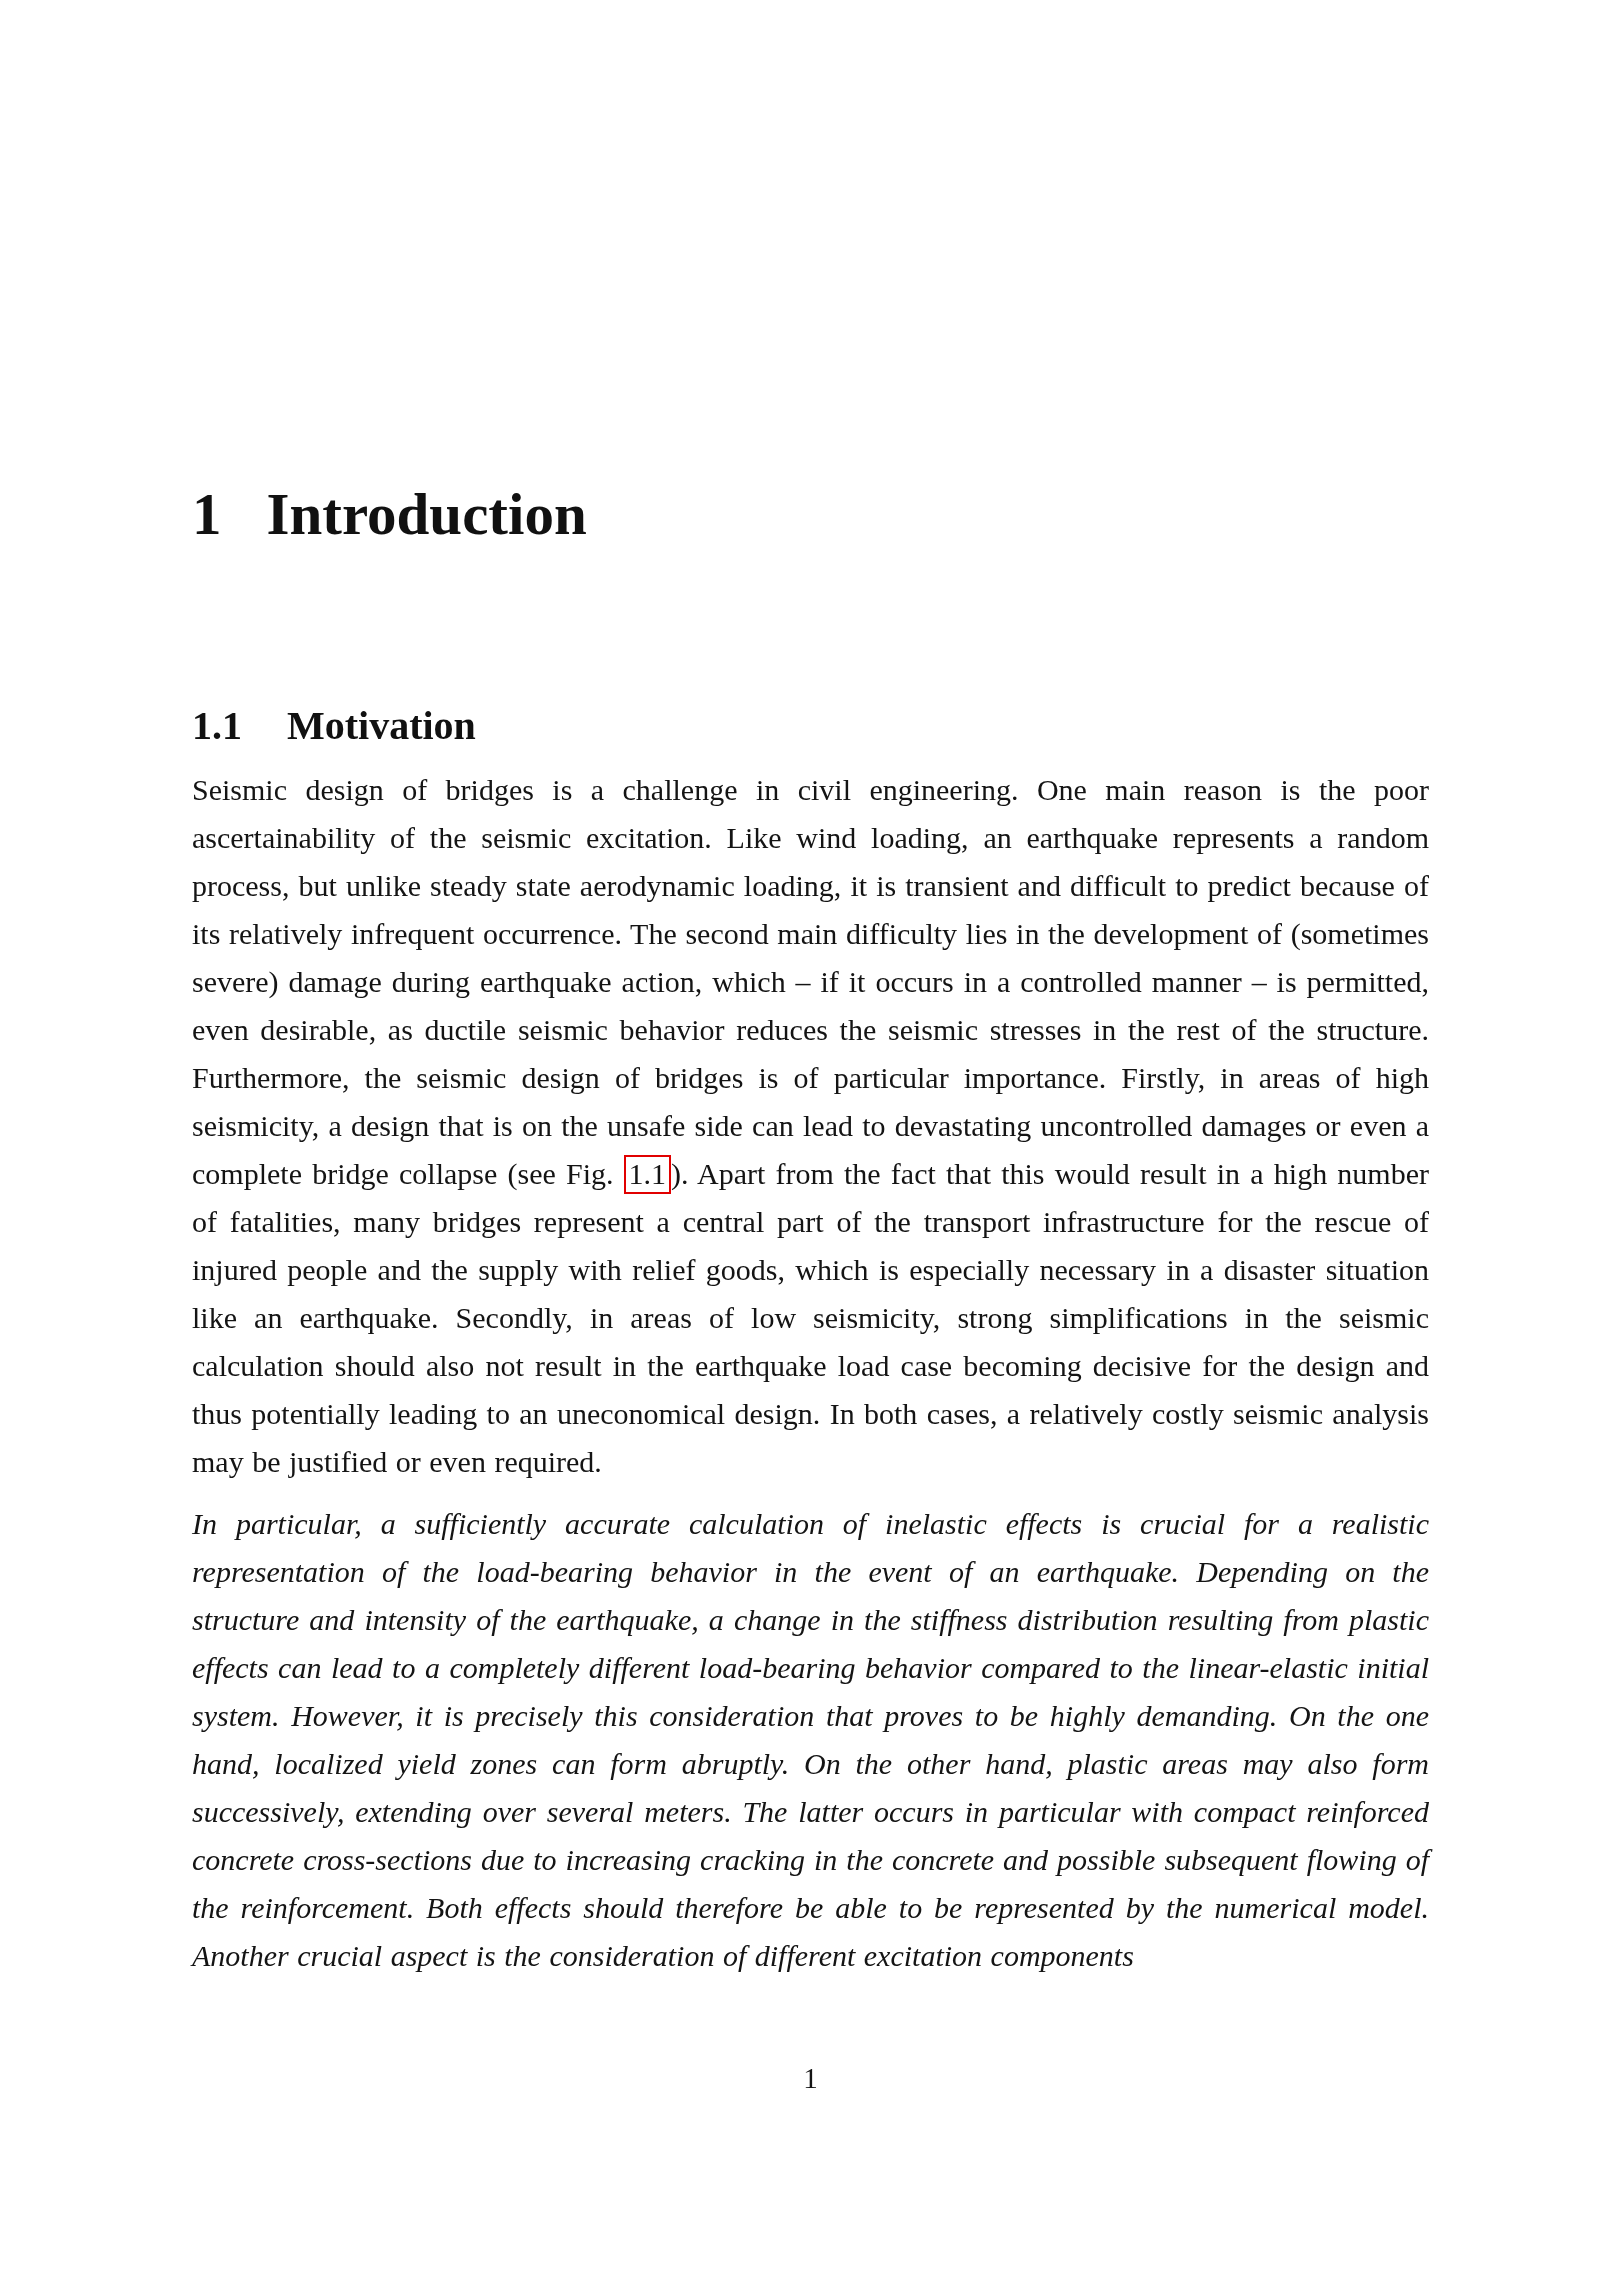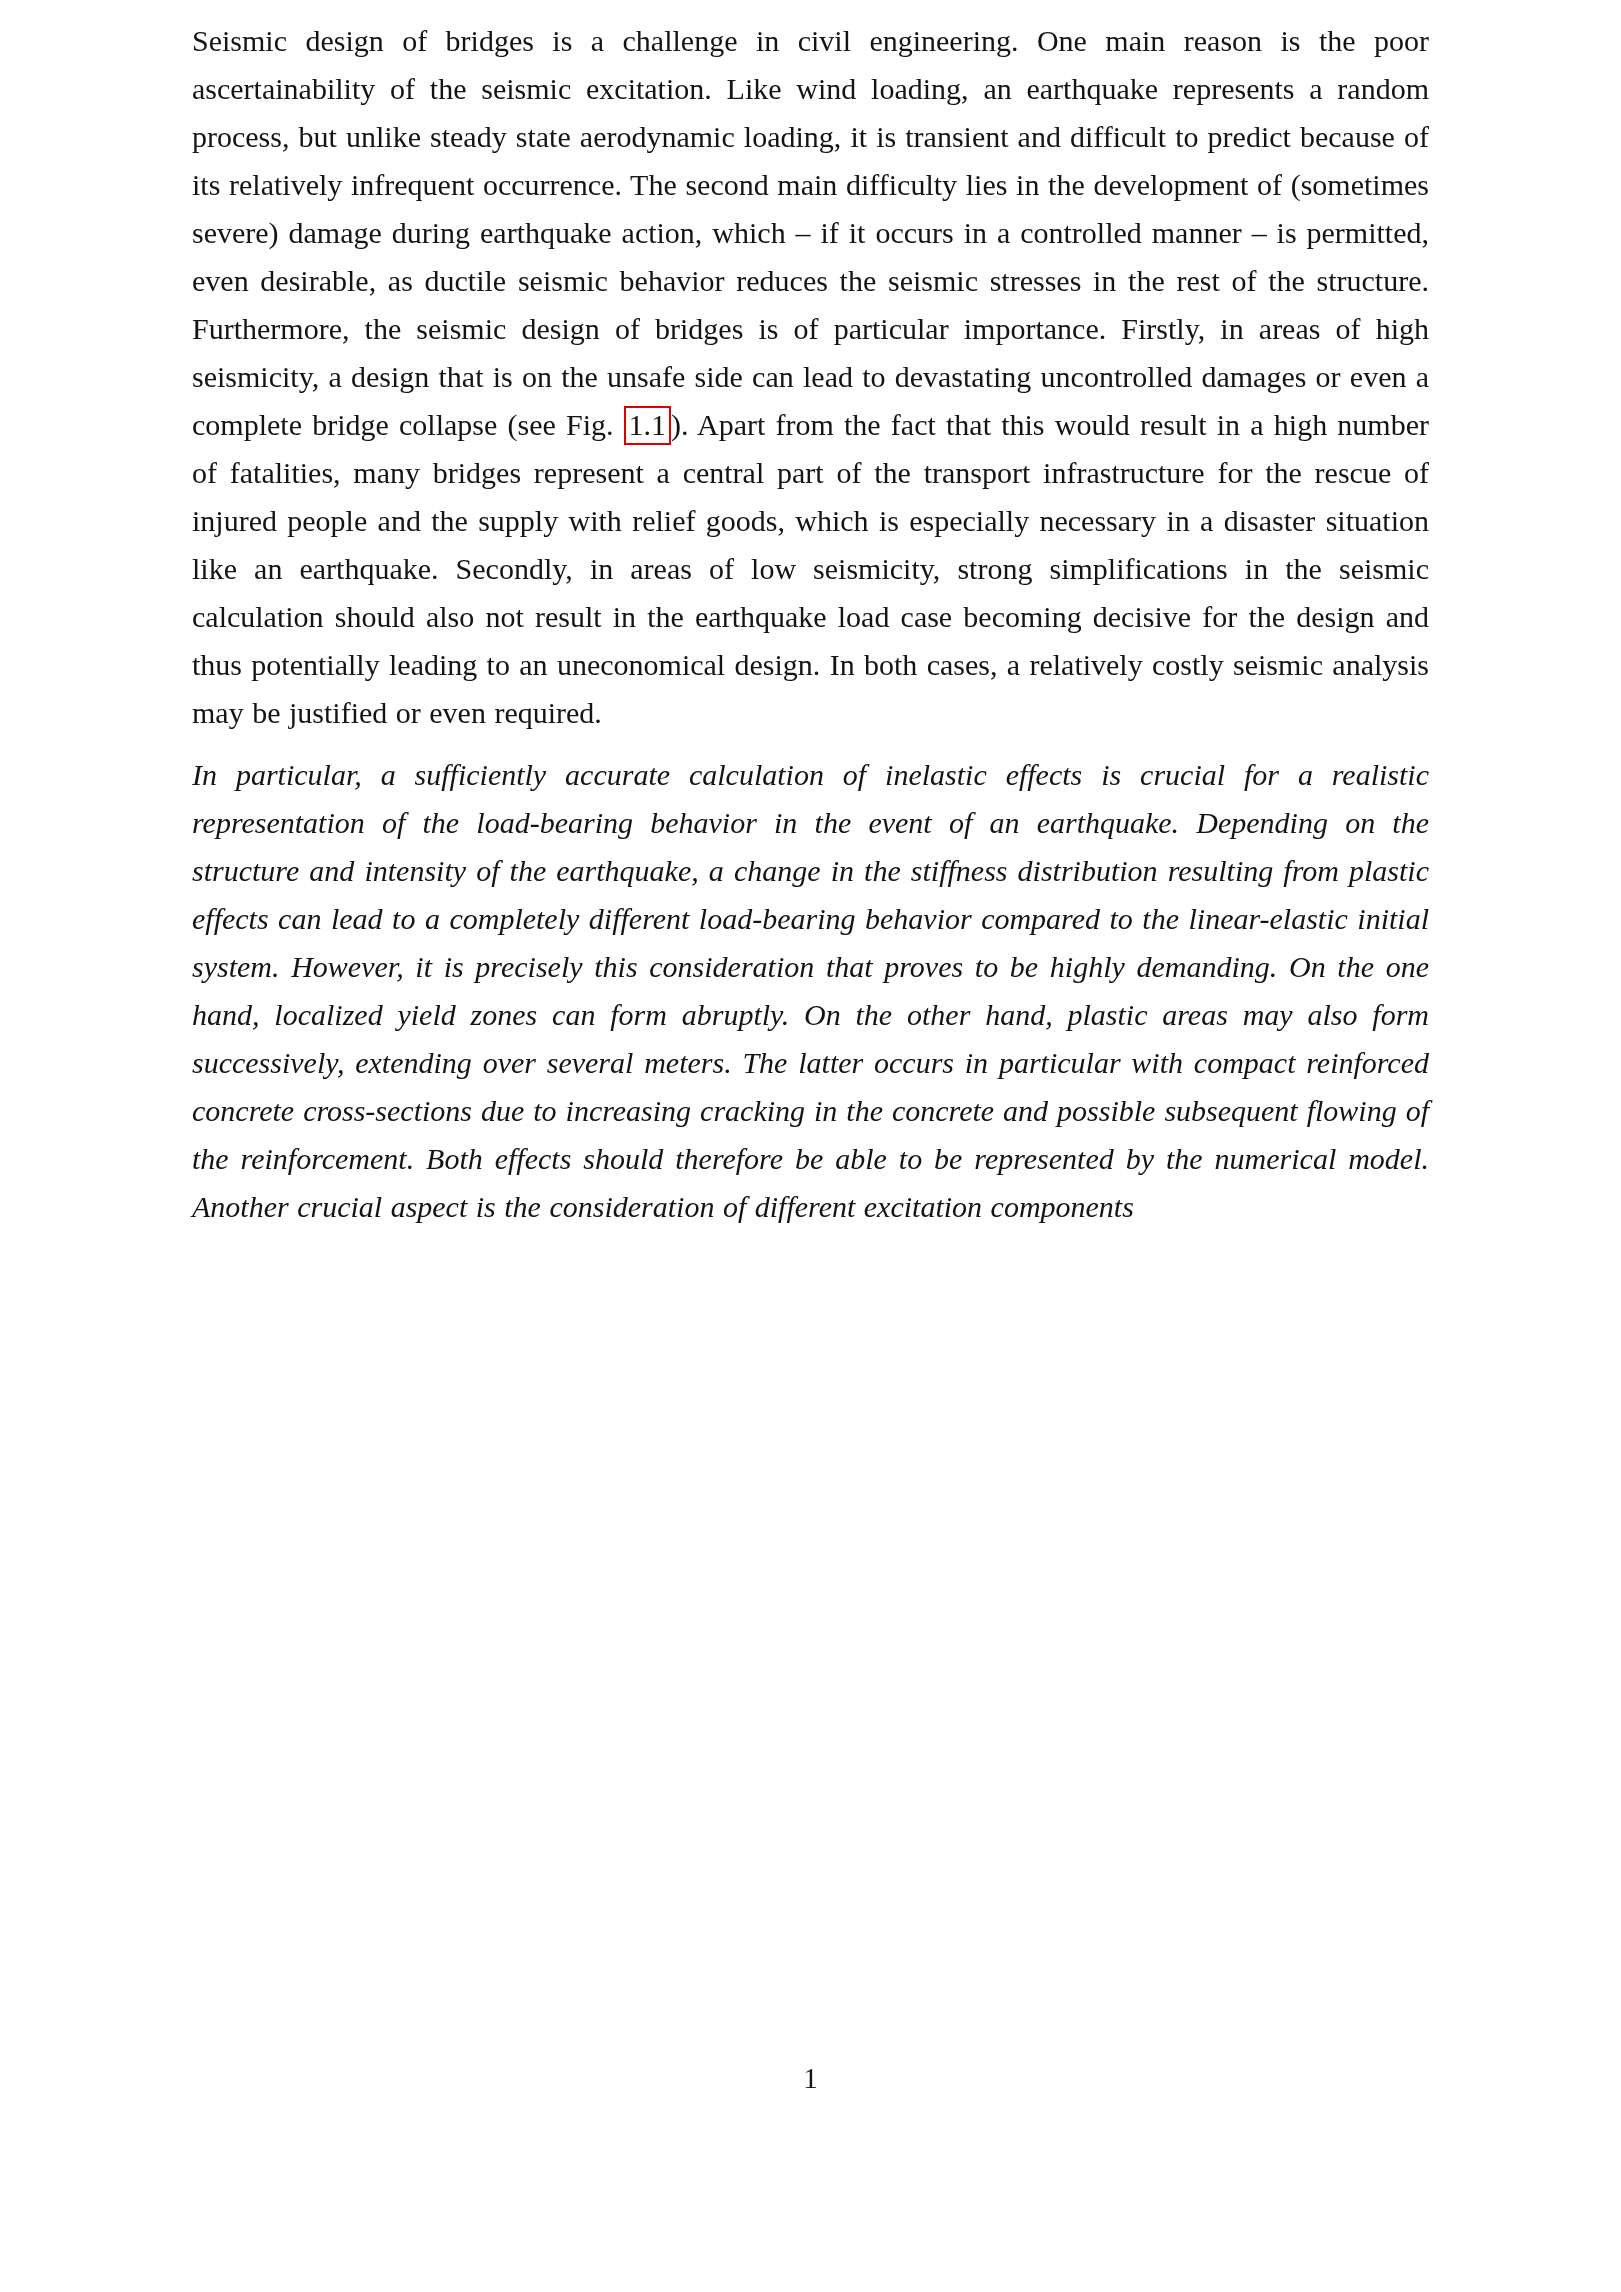--- a/index.html
+++ b/index.html
@@ -69,21 +69,23 @@
     font-size: 29px;
     color: #141414;
   }
 </style>
 </head>
 <body>
 
 <div class="page">
   <div class="content">
 
+    <h1 class="chapter-heading"><span class="heading-num">1</span><span>Introduction</span></h1>
 
+    <h2 class="section-heading"><span class="heading-num">1.1</span><span>Motivation</span></h2>
 
     <p class="body-par"><span>Seismic design of bridges is a challenge in civil engineering. One main reason is the poor ascertainability of the seismic excitation. Like wind loading, an earthquake represents a random process, but unlike steady state aerodynamic loading, it is transient and difficult to predict because of its relatively infrequent occurrence. The second main difficulty lies in the development of (sometimes severe) damage during earthquake action, which – if it occurs in a controlled manner – is permitted, even desirable, as ductile seismic behavior reduces the seismic stresses in the rest of the structure. Furthermore, the seismic design of bridges is of particular importance. Firstly, in areas of high seismicity, a design that is on the unsafe side can lead to devastating uncontrolled damages or even a complete bridge collapse (see Fig. </span><a class="figref" href="#" style="border-color: rgb(225, 0, 0);">1.1</a><span>). Apart from the fact that this would result in a high number of fatalities, many bridges represent a central part of the transport infrastructure for the rescue of injured people and the supply with relief goods, which is especially necessary in a disaster situation like an earthquake. Secondly, in areas of low seismicity, strong simplifications in the seismic calculation should also not result in the earthquake load case becoming decisive for the design and thus potentially leading to an uneconomical design. In both cases, a relatively costly seismic analysis may be justified or even required.</span></p>
 
     <p class="body-par">In particular, a sufficiently accurate calculation of inelastic effects is crucial for a realistic representation of the load-bearing behavior in the event of an earthquake. Depending on the structure and intensity of the earthquake, a change in the stiffness distribution resulting from plastic effects can lead to a completely different load-bearing behavior compared to the linear-elastic initial system. However, it is precisely this consideration that proves to be highly demanding. On the one hand, localized yield zones can form abruptly. On the other hand, plastic areas may also form successively, extending over several meters. The latter occurs in particular with compact reinforced concrete cross-sections due to increasing cracking in the concrete and possible subsequent flowing of the reinforcement. Both effects should therefore be able to be represented by the numerical model. Another crucial aspect is the consideration of different excitation components</p>
 
   </div>
 
   <div class="pageno">1</div>
 </div>
 

